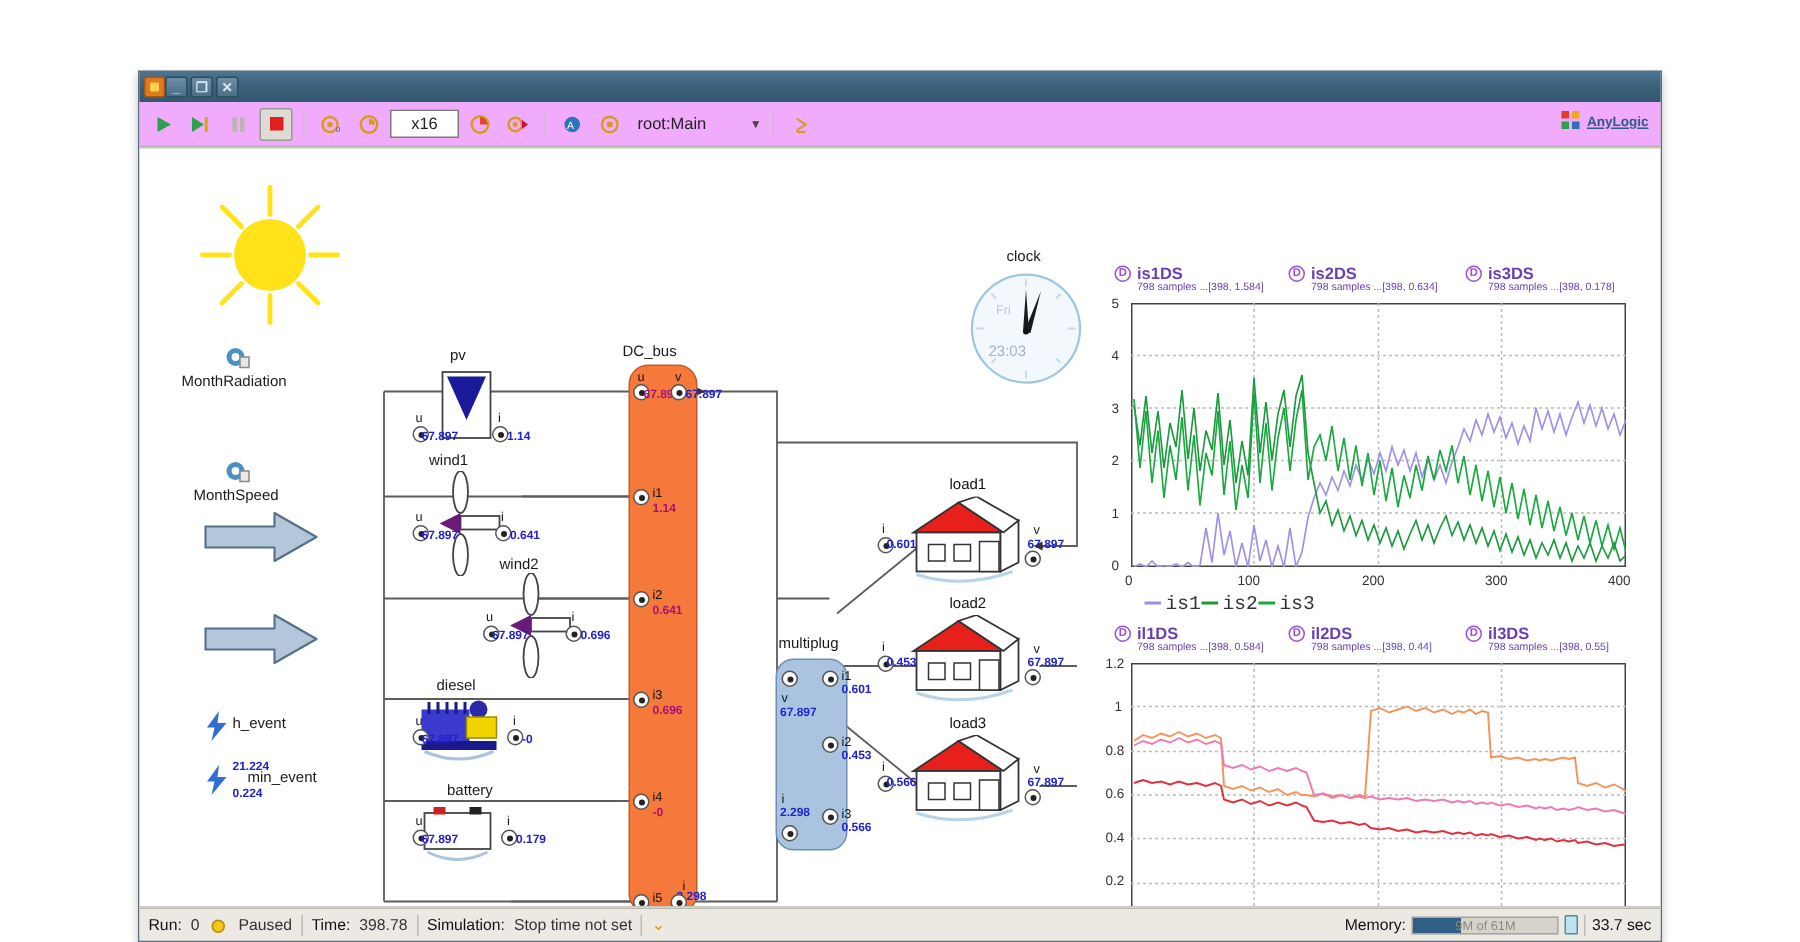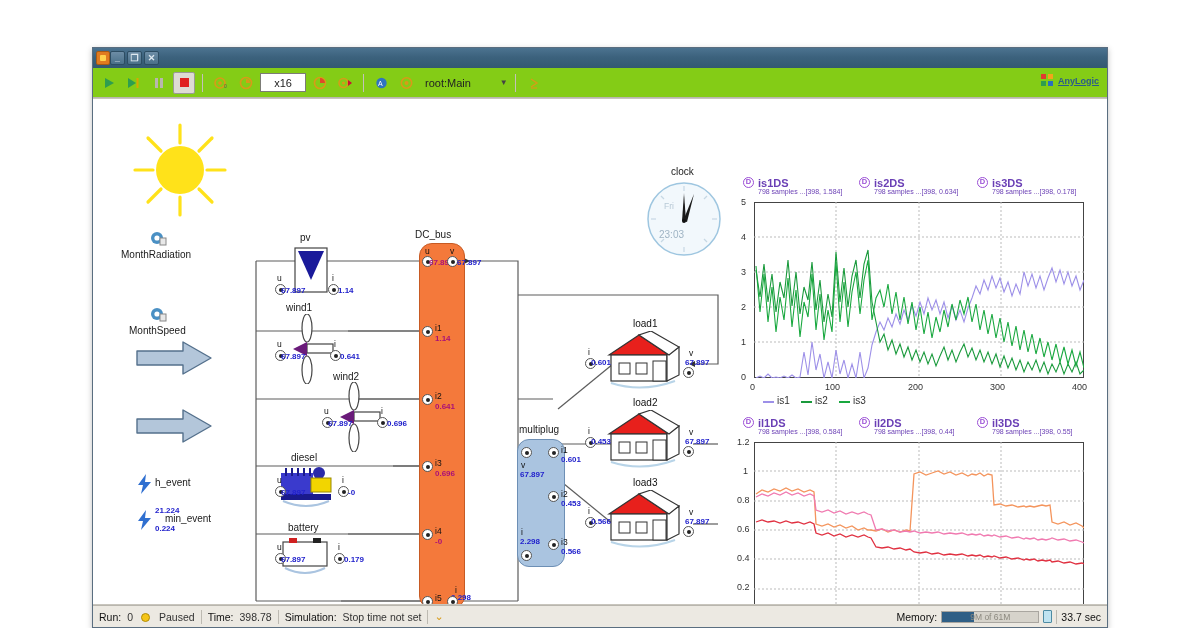--- a/index.html
+++ b/index.html
@@ -38,21 +38,21 @@
   .tb-title{ flex:1; text-align:center; letter-spacing:.1px; text-shadow:0 1px 0 rgba(0,0,0,.4);}
   .tb-btns{ display:flex; gap:2px; margin-right:4px; }
   .tb-btn{
     width:15px;height:14px;border:1px solid #2d4d63;border-radius:2px;
     background:linear-gradient(180deg,#6d8da6,#4a7089);
     color:#dfe9f0;font-size:9px;line-height:12px;text-align:center;
     font-family:"Liberation Sans",sans-serif;
   }
   
   .toolbar{
-    height:30px;flex:0 0 30px;background:#84cc16;
+    height:30px;flex:0 0 30px;background:#f0abfc;
     border-bottom:1px solid #b9b6ae;
     display:flex;align-items:center;padding:0 5px;gap:3px;
     position:relative;
   }
   .tbtn{
     width:22px;height:22px;display:flex;align-items:center;justify-content:center;
     font-size:12px;border:1px solid transparent;border-radius:2px;
   }
   .tbtn.pressed{ border:1px solid #9a9a94; background:#dedbd4; }
   .sep{ width:1px;height:18px;background:#c4c1b9;margin:0 4px; }
@@ -122,21 +122,21 @@
   
   .chart-pane{ position:absolute; }
   .series-chip{
     position:absolute;width:11px;height:11px;border-radius:50%;
     background:#fff;border:1.6px solid #9b4fd6;color:#9b4fd6;
     font-size:7.5px;font-weight:bold;text-align:center;line-height:8.5px;
   }
   .ds-name{ position:absolute;font-size:11px;color:#6a3fb5;font-weight:bold;}
   .ds-sub{ position:absolute;font-size:7px;color:#6a3fb5;white-space:nowrap;}
   .axis-lbl{ position:absolute;font-size:9px;color:#333;}
-  .legend-lbl{ position:absolute;font-size:10px;color:#333;}
+  .legend-lbl{ position:absolute;font-size:13px;color:#333;font-family:Liberation Mono, monospace;}
   .legend-dash{ position:absolute;height:2px;width:11px;}
   .house-label{ position:absolute;font-size:10px;color:#111;}
   svg{ display:block; }
 </style>
 </head>
 <body>
 
 <div id="app">
 
   <div class="titlebar">
@@ -407,21 +407,21 @@
       <rect x="6" y="29" width="50" height="6" fill="#1a1a8c"></rect>
       <path d="M8 36 Q31 46 54 36" fill="none" stroke="#aac4e0" stroke-width="2"></path>
     </svg>
     <div class="portname" style="left:184px;top:376px">u</div>
     <div class="port" style="left:182px;top:387px"></div>
     <div class="portval" style="left:188px;top:389px">67.897</div>
     <div class="portname" style="left:249px;top:376px">i</div>
     <div class="port" style="left:245px;top:387px"></div>
     <div class="portval" style="left:255px;top:389px">-0</div>
 
-    <div class="lbl" style="left:195px;top:423px">battery</div>
+    <div class="lbl" style="left:205px;top:423px">battery</div>
     <svg style="position:absolute;left:182px;top:437px" width="64" height="42" viewBox="0 0 64 42">
       <rect x="8" y="6" width="44" height="24" fill="#fff" stroke="#444" stroke-width="1.2"></rect>
       <rect x="14" y="2" width="8" height="5" fill="#d02020"></rect>
       <rect x="38" y="2" width="8" height="5" fill="#222"></rect>
       <path d="M10 32 Q30 42 50 32" fill="none" stroke="#aac4e0" stroke-width="2"></path>
     </svg>
     <div class="portname" style="left:184px;top:443px">u</div>
     <div class="port" style="left:182px;top:454px"></div>
     <div class="portval" style="left:188px;top:456px">67.897</div>
     <div class="portname" style="left:245px;top:443px">i</div>

